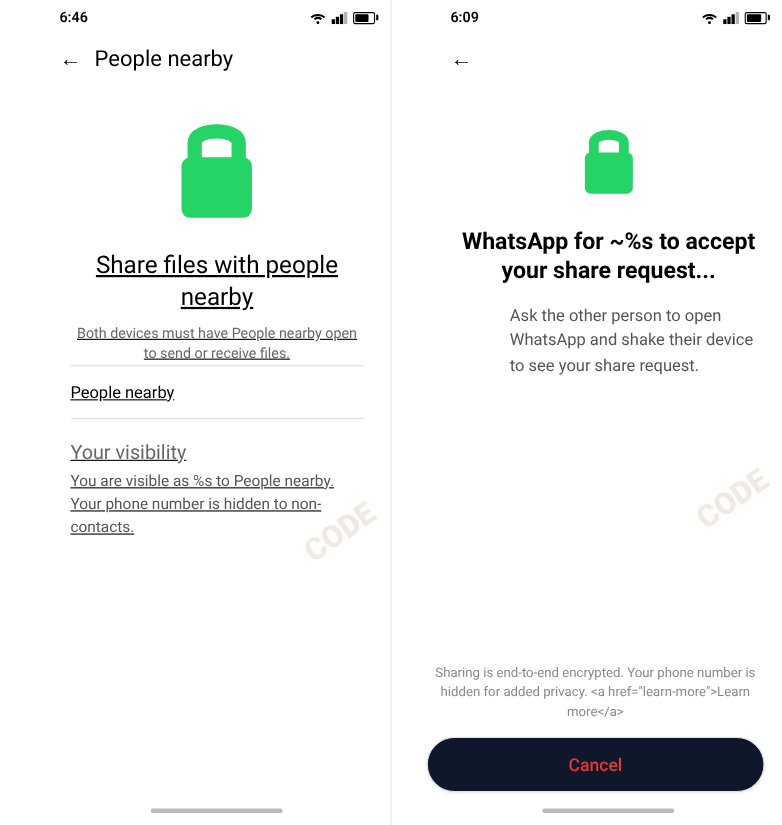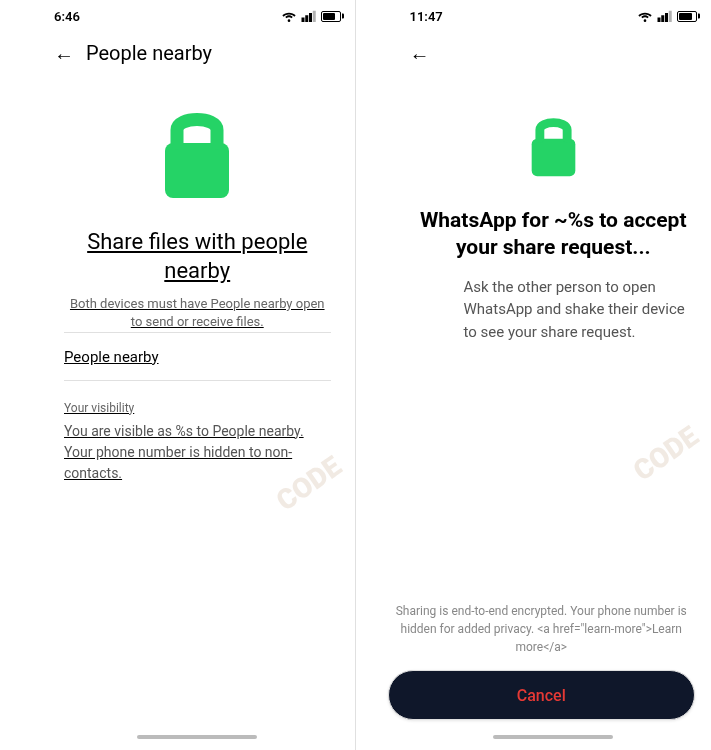--- a/index.html
+++ b/index.html
@@ -147,21 +147,21 @@
       font-size: 15px;
       color: #000;
     }
 
     .section-group {
       width: 100%;
       margin-top: 20px;
     }
 
     .section-group-title {
-      font-size: 12px;
+      font-size: 18px;
       color: #666;
       margin-bottom: 6px;
     }
 
     .visibility-text {
       font-size: 14px;
       color: #555;
       line-height: 1.5;
     }
 
@@ -329,21 +329,21 @@
   <div class="watermark watermark-left">CODE</div>
 
   <div class="nav-indicator">
     <div class="nav-bar"></div>
   </div>
 </div>
 
 <div class="screen">
 
   <div class="status-bar">
-    <span class="status-time">11:47</span>
+    <span class="status-time">6:09</span>
     <div class="status-icons">
       <svg width="16" height="12" viewBox="0 0 24 18">
         <path d="M12 4C8 4 4.5 5.5 2 8l2 2c2-2 4.8-3.2 8-3.2s6 1.2 8 3.2l2-2C19.5 5.5 16 4 12 4z" fill="#000"></path>
         <path d="M12 8c-2.2 0-4.2.9-5.6 2.4l2 2c.9-1 2.1-1.6 3.6-1.6s2.7.6 3.6 1.6l2-2C16.2 8.9 14.2 8 12 8z" fill="#000"></path>
         <circle cx="12" cy="16" r="2" fill="#000"></circle>
       </svg>
       <svg width="16" height="12" viewBox="0 0 20 16">
         <rect x="0" y="10" width="4" height="6" fill="#000"></rect>
         <rect x="5" y="7" width="4" height="9" fill="#000"></rect>
         <rect x="10" y="4" width="4" height="12" fill="#000"></rect>

